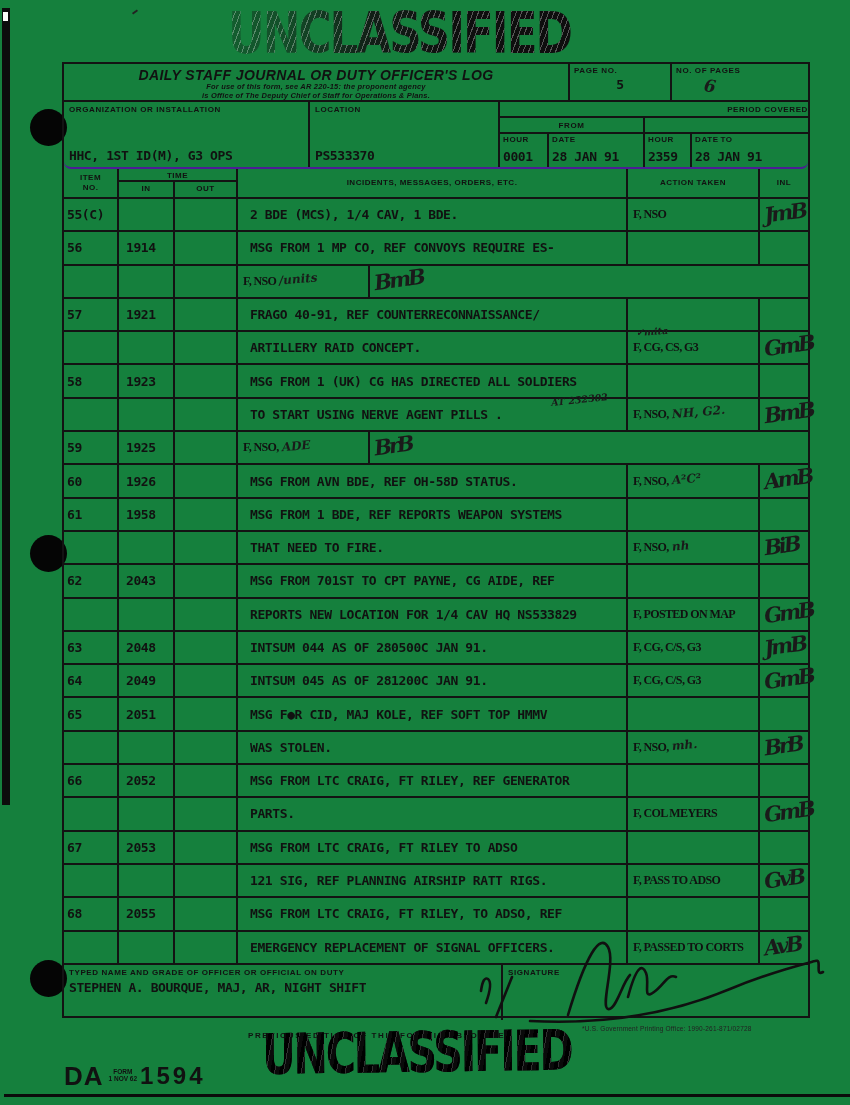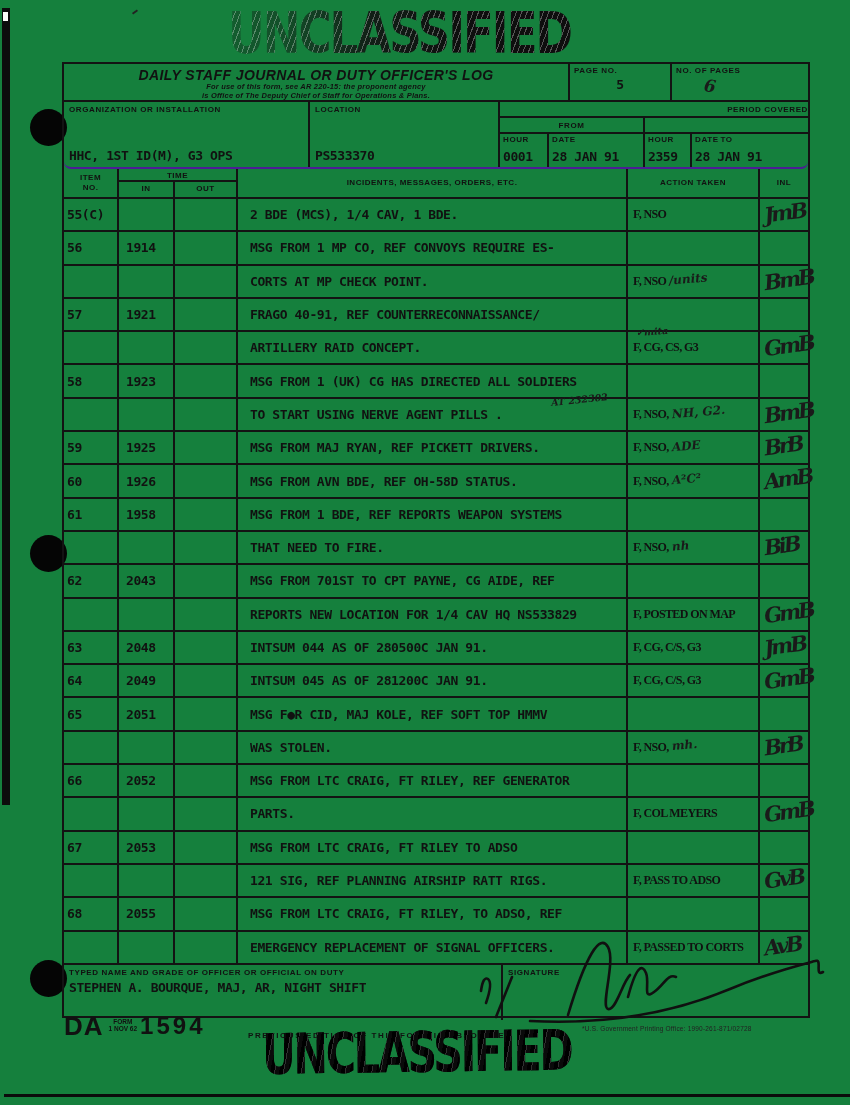--- a/index.html
+++ b/index.html
@@ -91,21 +91,21 @@
 
   
   .ffoot{display:flex;height:55px;}
   .f-typed{flex:1;border-right:2px solid #131313;padding:3px 5px;}
   .f-typed .typed{margin-top:2px;}
   .f-sig{width:305px;padding:3px 5px;position:relative;}
   .sig-svg{position:absolute;left:-35px;top:-40px;width:370px;height:105px;z-index:5;pointer-events:none;}
   .sig-svg path{fill:none;stroke:#101010;stroke-width:2.6;stroke-linecap:round;}
 
   
-  .da-line{position:absolute;left:64px;top:1014px;display:flex;align-items:flex-start;z-index:2;justify-content:space-between;}
+  .da-line{position:absolute;left:64px;top:1064px;display:flex;align-items:flex-start;z-index:2;justify-content:space-between;}
   .da-line .da{font-size:26px;font-weight:bold;letter-spacing:1px;line-height:24px;}
   .form-stack{font-size:6.5px;font-weight:bold;line-height:7px;margin:4px 3px 0 5px;text-align:center;}
   .da-line .num{font-size:24px;font-weight:bold;letter-spacing:3px;line-height:24px;}
   .obsolete{position:absolute;left:248px;top:1031px;font-size:8px;font-weight:bold;letter-spacing:1.6px;z-index:1;}
   .gpo{position:absolute;left:582px;top:1025px;font-size:6.5px;letter-spacing:.2px;color:#222;z-index:1;}
 </style>
 </head>
 <body>
 
 <div class="page">
@@ -233,24 +233,20 @@
   </div>
 
   <div class="trow">
     <div class="c-item">
             <span class="typed"></span>
           </div>
     <div class="c-in">
             <span class="typed"></span>
           </div>
     <div class="c-out"><span class="typed"></span></div>
-    <div class="c-text">
-      <span class="typed">CORTS AT MP CHECK POINT.</span>
-
-    </div>
     <div class="c-action">
       <span class="typed">F, NSO</span>
       <span class="hand-inline hand">/units</span>
 
     </div>
     <div class="c-inl">
       <span class="scribble hand">BmB</span>
     </div>
   </div>
 
@@ -341,24 +337,20 @@
   </div>
 
   <div class="trow">
     <div class="c-item">
             <span class="typed">59</span>
           </div>
     <div class="c-in">
             <span class="typed">1925</span>
           </div>
     <div class="c-out"><span class="typed"></span></div>
-    <div class="c-text">
-      <span class="typed">MSG FROM MAJ RYAN, REF PICKETT DRIVERS.</span>
-
-    </div>
     <div class="c-action">
       <span class="typed">F, NSO,</span>
       <span class="hand-inline hand">ADE</span>
 
     </div>
     <div class="c-inl">
       <span class="scribble hand">BrB</span>
     </div>
   </div>
 

